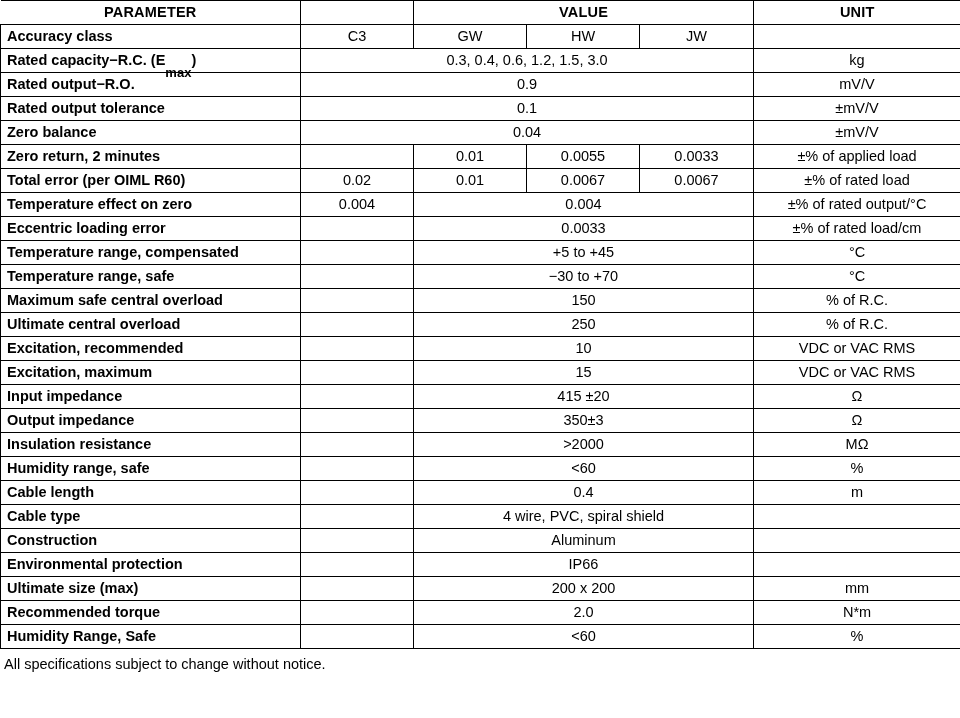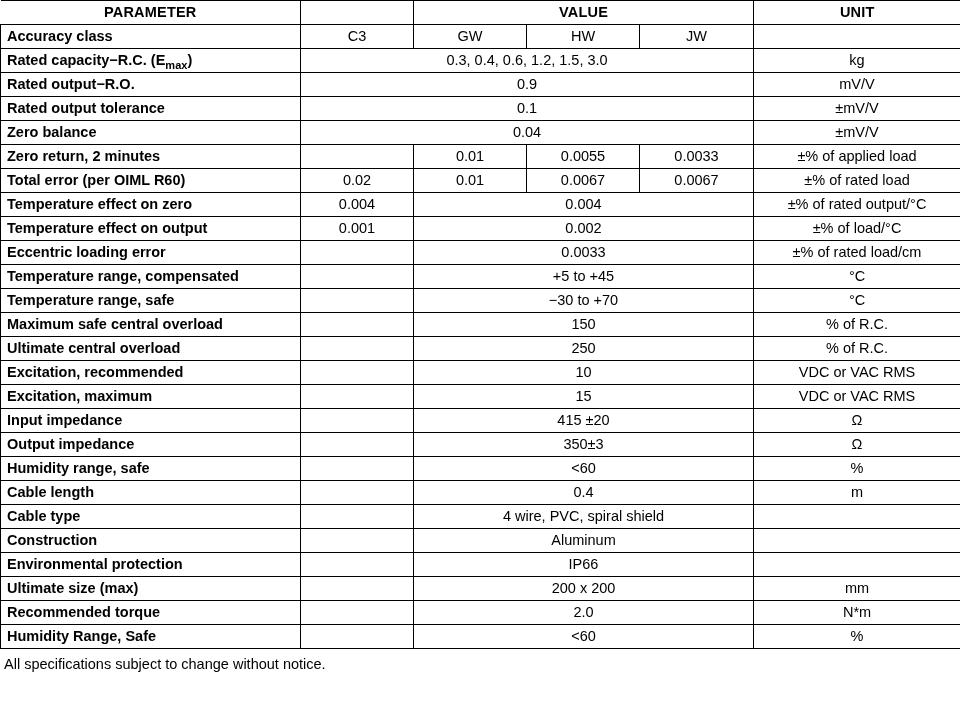--- a/index.html
+++ b/index.html
@@ -53,24 +53,24 @@
   #spec-table tr.header-row th:last-child  { border-right: none; }
 
   
   .param {
     text-align: left;
     font-weight: bold;
     border-left: none;
     white-space: nowrap;
   }
   .param sub {
-    font-size: 11px;
+    font-size: 13px;
     vertical-align: baseline;
     position: relative;
-    top: 4px;
+    top: 12px;
   }
 
   
   .val {
     text-align: center;
     font-weight: normal;
   }
   .val.empty { }
 
   
@@ -154,26 +154,20 @@
         <td class="val">0.0067</td>
         <td class="unit">±% of rated load</td>
       </tr>
       <tr>
         <td class="param">Temperature effect on zero</td>
         <td class="val">0.004</td>
         <td class="val" colspan="3">0.004</td>
         <td class="unit">±% of rated output/°C</td>
       </tr>
       <tr>
-        <td class="param">Temperature effect on output</td>
-        <td class="val">0.001</td>
-        <td class="val" colspan="3">0.002</td>
-        <td class="unit">±% of load/°C</td>
-      </tr>
-      <tr>
         <td class="param">Eccentric loading error</td>
         <td class="val empty"></td>
         <td class="val" colspan="3">0.0033</td>
         <td class="unit">±% of rated load/cm</td>
       </tr>
       <tr>
         <td class="param">Temperature range, compensated</td>
         <td class="val empty"></td>
         <td class="val" colspan="3">+5 to +45</td>
         <td class="unit">°C</td>
@@ -214,20 +208,26 @@
         <td class="val" colspan="3">415 ±20</td>
         <td class="unit">Ω</td>
       </tr>
       <tr>
         <td class="param">Output impedance</td>
         <td class="val empty"></td>
         <td class="val" colspan="3">350±3</td>
         <td class="unit">Ω</td>
       </tr>
       <tr>
+        <td class="param">Insulation resistance</td>
+        <td class="val empty"></td>
+        <td class="val" colspan="3">&gt;2000</td>
+        <td class="unit">MΩ</td>
+      </tr>
+      <tr>
         <td class="param">Humidity range, safe</td>
         <td class="val empty"></td>
         <td class="val" colspan="3">&lt;60</td>
         <td class="unit">%</td>
       </tr>
       <tr>
         <td class="param">Cable length</td>
         <td class="val empty"></td>
         <td class="val" colspan="3">0.4</td>
         <td class="unit">m</td>

